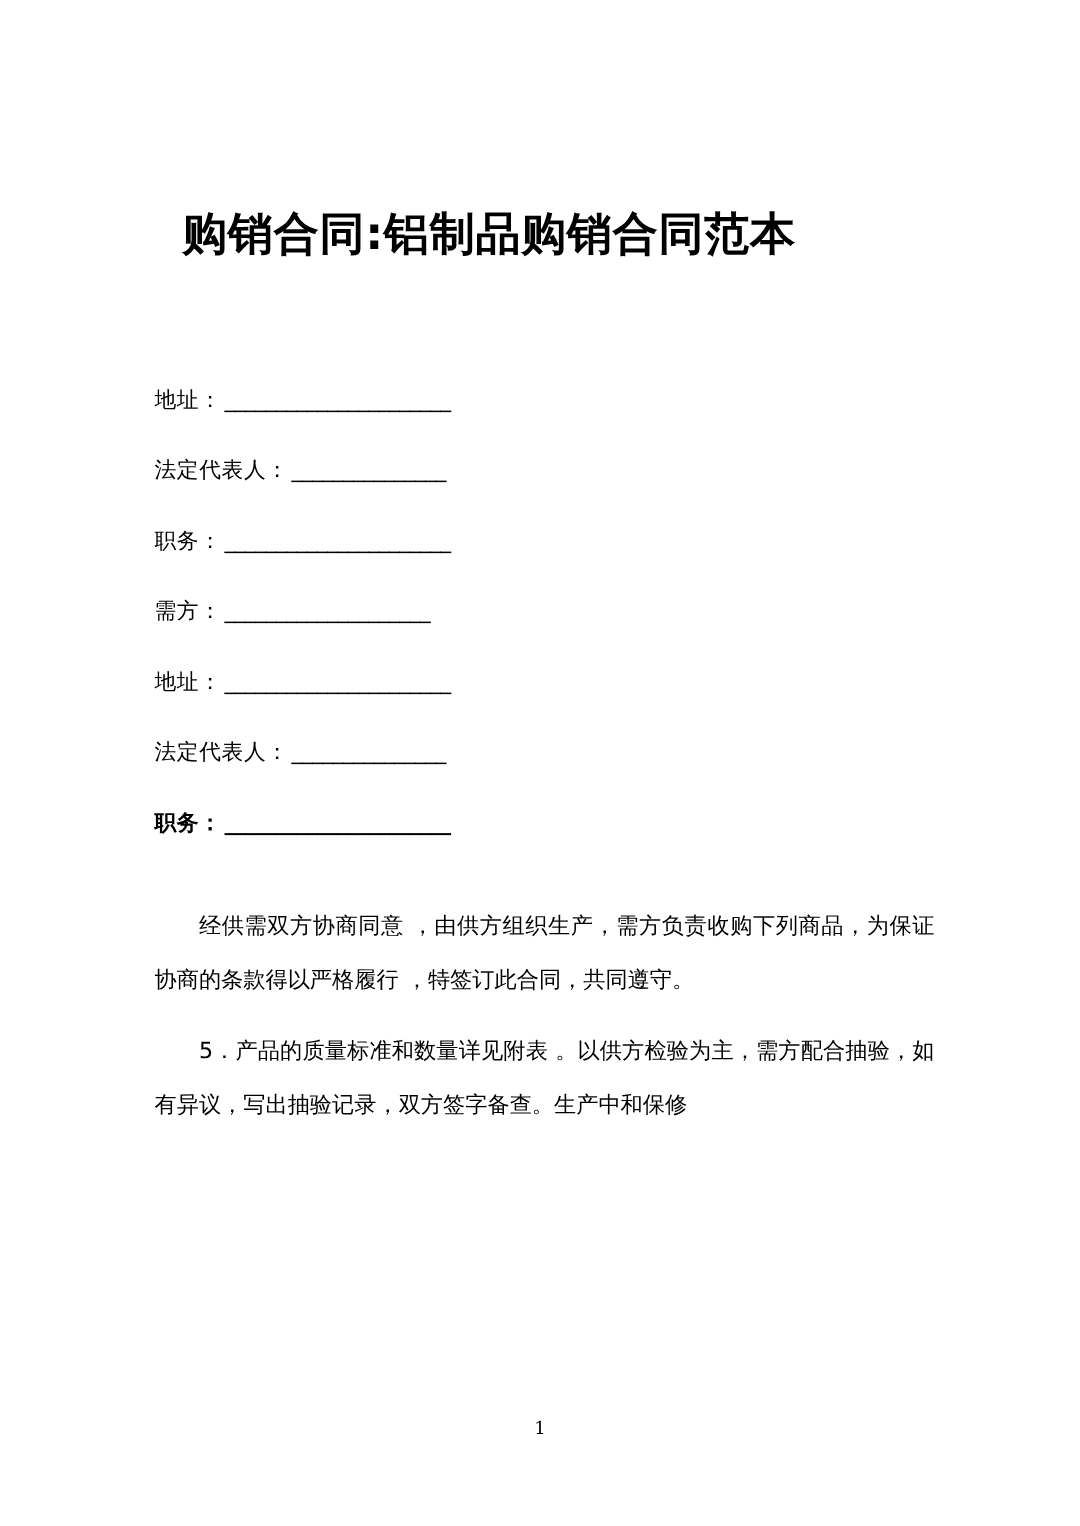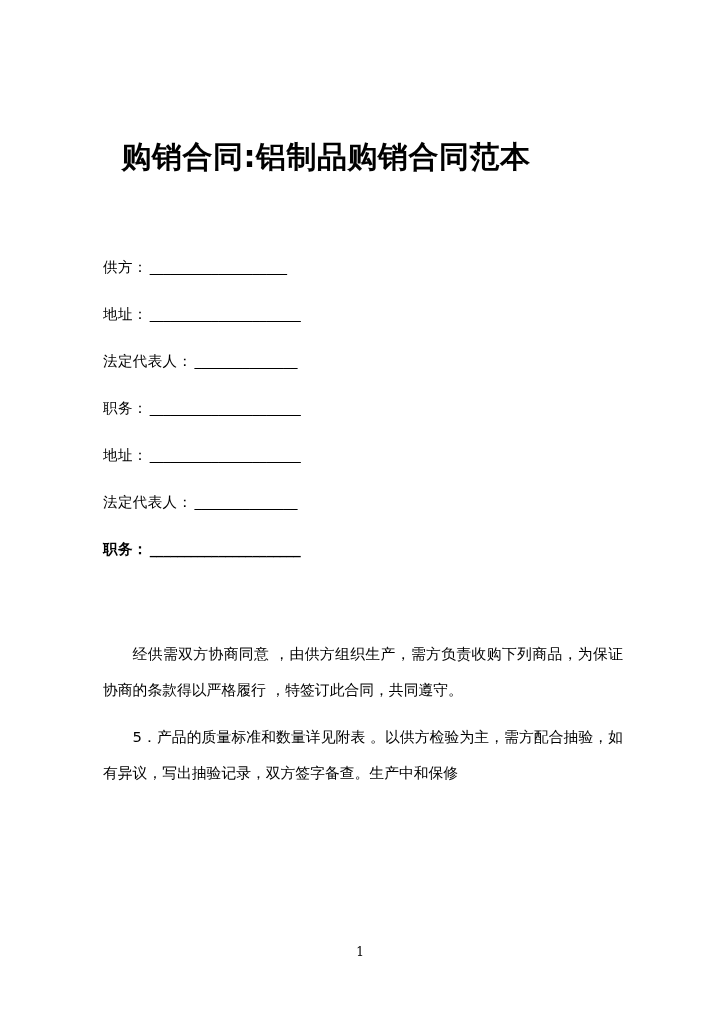--- a/index.html
+++ b/index.html
@@ -64,21 +64,21 @@
 
   .form-row.strong .form-label,
   .form-row.strong .form-rule {
     font-weight: bold;
   }
 
   
   .body-block {
     position: absolute;
     left: 103px;
-    top: 636px;
+    top: 600px;
     width: 520px;
   }
 
   .para {
     font-size: 14.8px;
     line-height: 36px;
     text-align: justify;
     text-justify: inter-character;
     margin: 0 0 11px 0;
     color: #000;
@@ -104,24 +104,24 @@
 </style>
 </head>
 <body>
 
 <div class="page">
 
   <div class="doc-title">购销合同:铝制品购销合同范本</div>
 
   <div class="form-block">
 
-  <div class="form-row"><span class="form-label">供方：</span><span class="form-rule">____________________</span></div>
       <div class="form-row"><span class="form-label">地址：</span><span class="form-rule">______________________</span></div>
       <div class="form-row"><span class="form-label">法定代表人：</span><span class="form-rule">_______________</span></div>
       <div class="form-row"><span class="form-label">职务：</span><span class="form-rule">______________________</span></div>
+      <div class="form-row"><span class="form-label">需方：</span><span class="form-rule">____________________</span></div>
       <div class="form-row"><span class="form-label">地址：</span><span class="form-rule">______________________</span></div>
       <div class="form-row"><span class="form-label">法定代表人：</span><span class="form-rule">_______________</span></div>
       <div class="form-row strong"><span class="form-label">职务：</span><span class="form-rule">______________________</span></div>
     </div>
 
   <div class="body-block">
 
   <p class="para">经供需双方协商同意 ，由供方组织生产，需方负责收购下列商品，为保证协商的条款得以严格履行 ，特签订此合同，共同遵守。</p>
       <p class="para">5．产品的质量标准和数量详见附表 。以供方检验为主，需方配合抽验，如有异议，写出抽验记录，双方签字备查。生产中和保修</p>
     </div>

